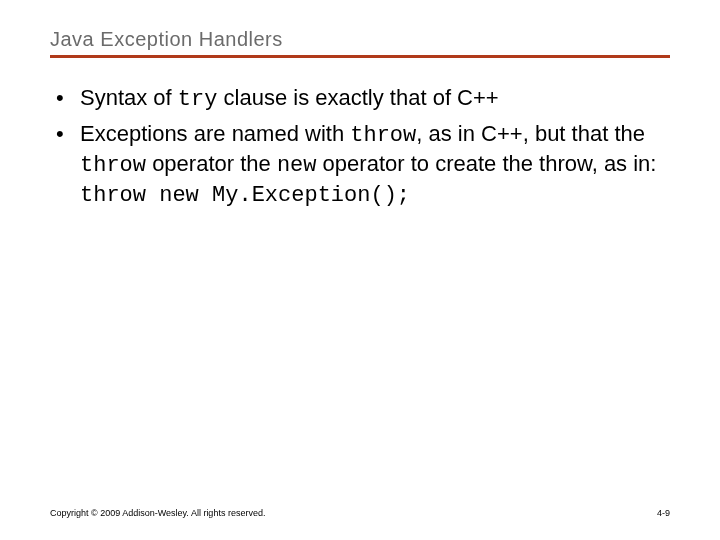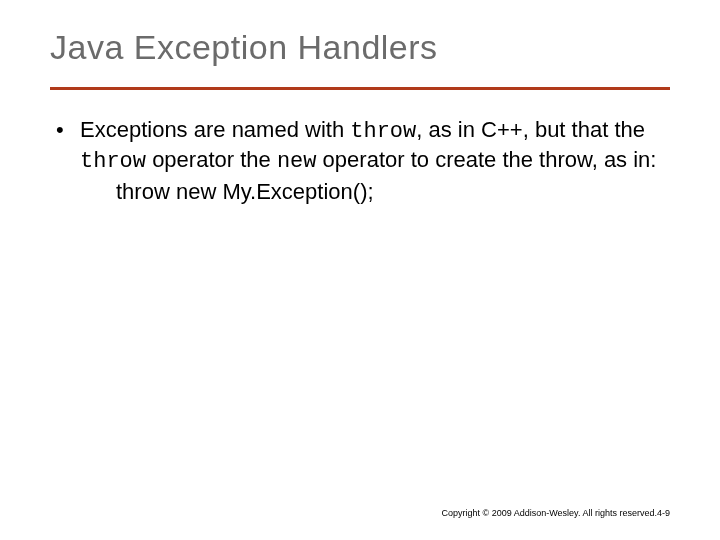--- a/index.html
+++ b/index.html
@@ -8,25 +8,25 @@
     height: 540px;
     background: #ffffff;
     font-family: Verdana, Geneva, sans-serif;
     position: relative;
     overflow: hidden;
   }
   .slide {
     padding: 28px 50px 0 50px;
   }
   .title {
-    font-size: 34px;
+    font-size: 20px;
     color: #6b6b6b;
     font-weight: normal;
     letter-spacing: 0.5px;
-    margin-bottom: 20px;
+    margin-bottom: 4px;
     font-family: Verdana, Geneva, sans-serif;
   }
   .rule {
     border: none;
     border-top: 3px solid #b03a1a;
     margin-bottom: 26px;
   }
   .bullets {
     list-style: none;
     padding-left: 30px;
@@ -44,45 +44,47 @@
     position: absolute;
     left: -24px;
     top: 0;
     color: #000;
     font-size: 22px;
   }
   .mono {
     font-family: "Courier New", Courier, monospace;
   }
   .code-line {
-    font-family: Liberation Sans, sans-serif;
+    font-family: Liberation Mono, monospace;
     font-size: 22px;
-    margin-left: 36px;
     margin-top: 2px;
   }
   .footer {
     position: absolute;
     bottom: 22px;
     left: 50px;
     right: 50px;
     display: flex;
-    justify-content: flex-end;
+    justify-content: space-between;
     font-size: 9px;
     color: #000;
     font-family: Arial, sans-serif;
   }
 </style>
 </head>
 <body>
 
 <div class="slide">
   <h1 class="title">Java Exception Handlers</h1>
   <hr class="rule">
   <ul class="bullets">
     <li>
+      <span>Syntax of </span><span class="mono">try</span><span> clause is exactly that of C++</span>
+    </li>
+    <li>
       <span>Exceptions are named with </span><span class="mono">throw</span><span>, as in C++, but that the </span><span class="mono">throw</span><span> operator the </span><span class="mono">new</span><span> operator to create the throw, as in:</span>
       <div class="code-line">throw new My.Exception();</div>
     </li>
   </ul>
 </div>
 
 <div class="footer">
   <span>Copyright © 2009 Addison-Wesley. All rights reserved.</span>
   <span>4-9</span>
 </div>

